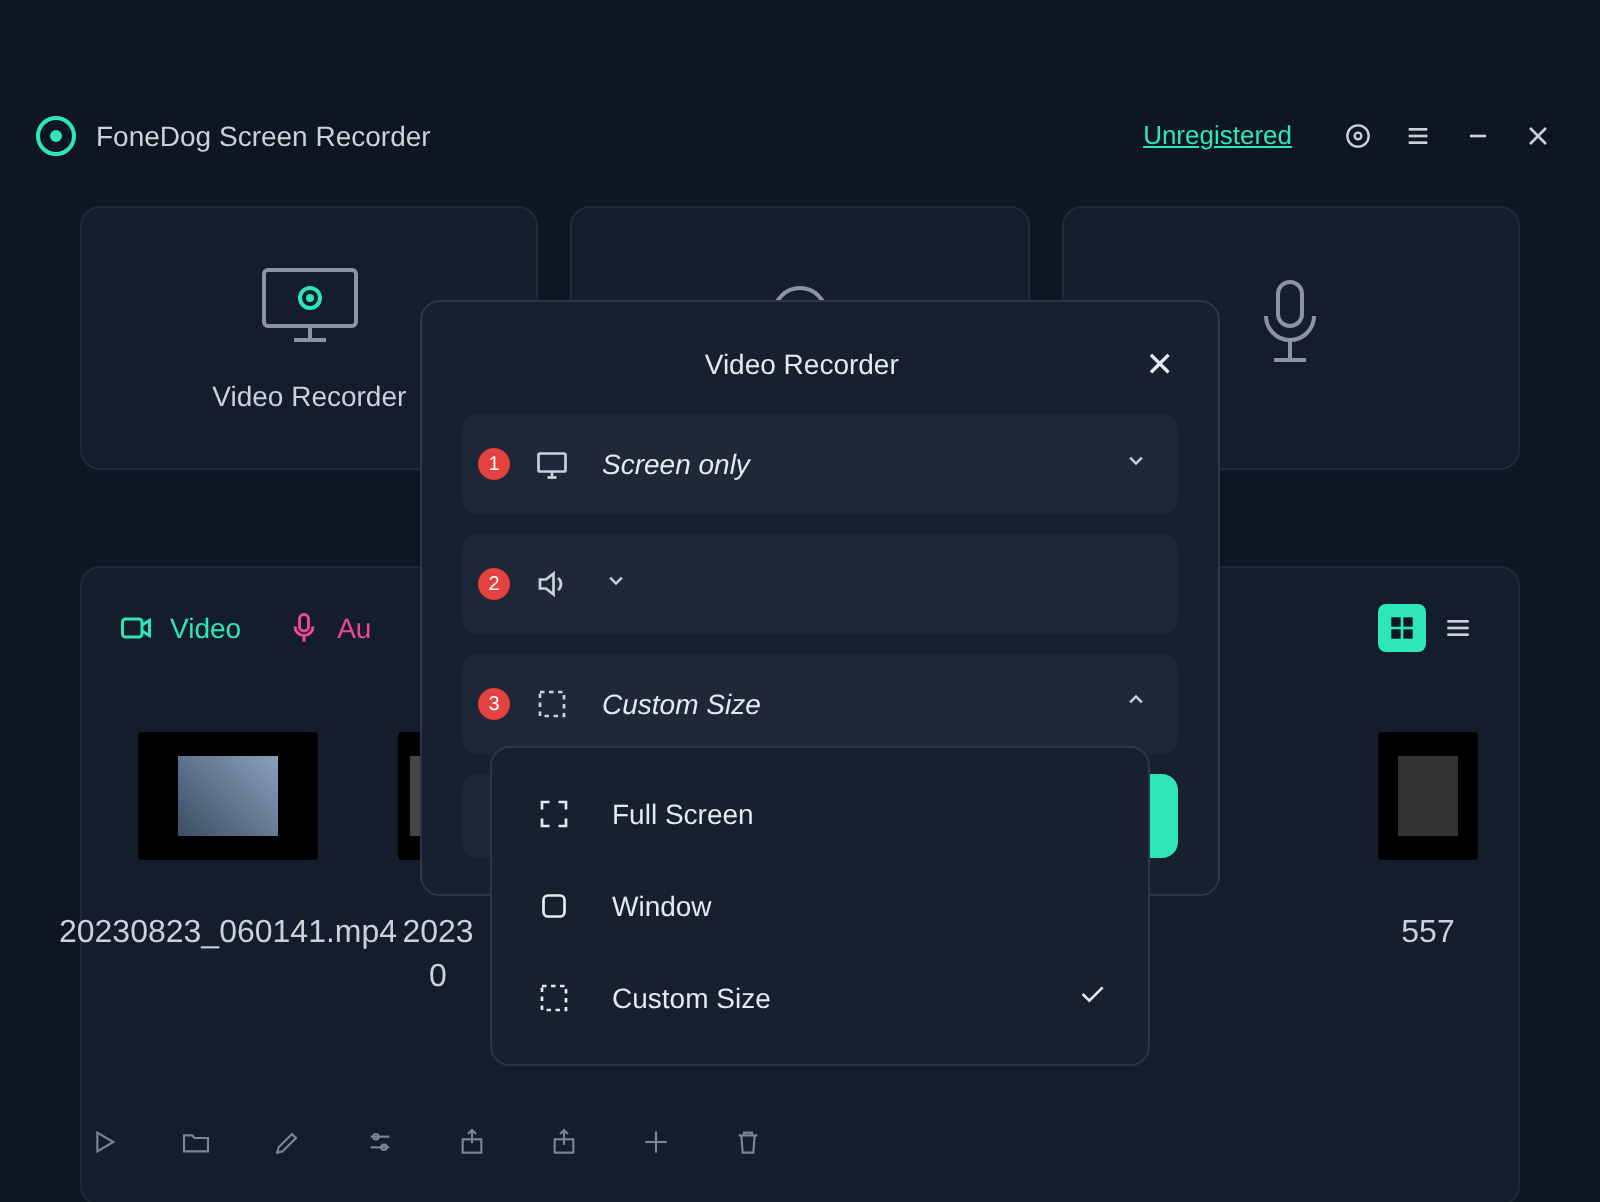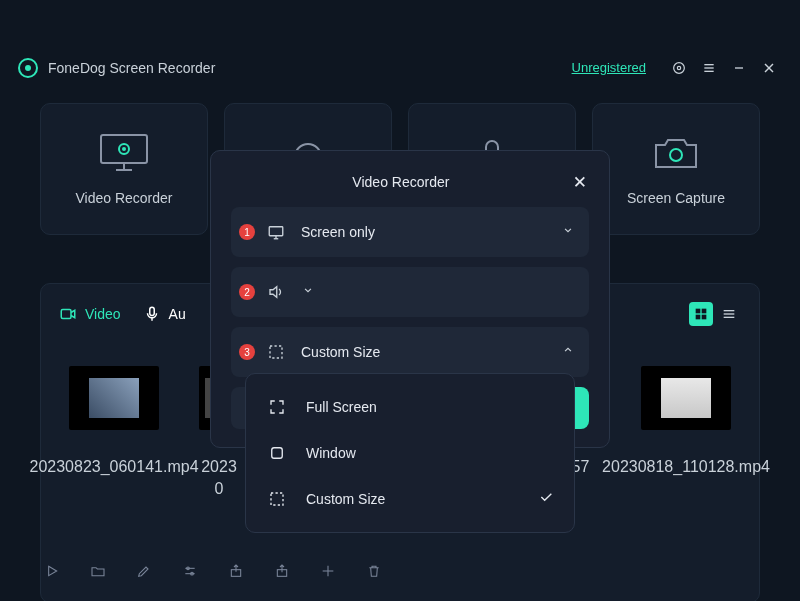--- a/index.html
+++ b/index.html
@@ -70,21 +70,21 @@
     border: 1px solid #1e2a3a;
     border-radius: 10px;
     padding: 14px 18px;
   }
   .gallery-head {
     display: flex;
     align-items: center;
     gap: 22px;
     height: 32px;
   }
-  .gh-tab { display: flex; align-items: center; gap: 8px; font-size: 14px; color: #ffffff; cursor: pointer; }
+  .gh-tab { display: flex; align-items: center; gap: 8px; font-size: 14px; color: #ec4899; cursor: pointer; }
   .gh-tab.active { color: #2ee6b8; }
   .gh-tab svg { width: 18px; height: 18px; }
   .gh-spacer { flex: 1; }
   .view-btns { display:flex; gap:4px;}
   .view-btn { width: 24px; height: 24px; display: flex; align-items: center; justify-content: center; border-radius: 4px; cursor: pointer; color:#c9d1d9; }
   .view-btn.active { background: #2ee6b8; color: #0e1621; }
   .view-btn svg{width:16px;height:16px;}
   .thumbs {
     display: flex;
     gap: 32px;
@@ -134,21 +134,21 @@
     width: 16px; height: 16px; border-radius: 50%;
     background: #e5413e;
     color: #fff;
     font-size: 10px;
     display: flex; align-items: center; justify-content: center;
     margin-right: 10px;
     margin-left:4px;
   }
   .m-row .m-icon { width: 22px; display: flex; justify-content: center; color: #c9d1d9; margin-right: 14px; }
   .m-row .m-icon svg { width: 18px; height: 18px; }
-  .m-row .m-label { flex: 1; font-size: 14px; color: #e5e9f0; }
+  .m-row .m-label { flex: 1; font-size: 14px; color: #e5e9f0; font-style: italic; }
   .m-row .chev { color: #c9d1d9; }
   .m-row .chev svg{width:14px;height:14px;}
   .m-actions { display: flex; gap: 10px; margin-top: 4px; }
   .m-act-left {
     width: 44px; height: 42px;
     background: #1f2838;
     border-radius: 8px;
     display:flex;align-items:center;justify-content:center;
     color:#c9d1d9;
   }
@@ -245,29 +245,20 @@
     <span class="card-icon">
       <svg width="36" height="46" viewBox="0 0 36 46" fill="none" stroke="#8a94a6" stroke-width="2">
         <rect x="12" y="3" width="12" height="22" rx="6"></rect>
         <path d="M6 20 a12 12 0 0 0 24 0"></path>
           <line x1="18" y1="32" x2="18" y2="42"></line>
           <line x1="10" y1="42" x2="26" y2="42"></line>
       </svg>
     </span>
     <span class="card-label"></span>
   </div>
-  <div class="card">
-    <span class="card-icon">
-      <svg width="50" height="40" viewBox="0 0 50 40" fill="none" stroke="#8a94a6" stroke-width="2">
-        <path d="M5 12 h9 l3-5 h16 l3 5 h9 v22 h-40 z"></path>
-        <circle cx="25" cy="22" r="6" stroke="#2ee6b8"></circle>
-      </svg>
-    </span>
-    <span class="card-label">Screen Capture</span>
-  </div>
 </div>
 
 <div class="gallery">
   <div class="gallery-head">
     <div class="gh-tab active">
       <svg viewBox="0 0 24 24" fill="none" stroke="currentColor" stroke-width="2">
           <rect x="3" y="6" width="13" height="12" rx="2"></rect>
           <path d="M16 10 l5-3 v10 l-5-3"></path>
         </svg>
       <span>Video</span>
@@ -313,26 +304,20 @@
       <div class="name"><span>2023
 0</span></div>
     </div>
     <div style="flex:1"></div>
     <div class="thumb" style="width:50px">
       <div class="frame" style="width:50px">
           <div class="frame-inner" style="background:#333;width:30px"></div>
         </div>
       <div class="name"><span>557</span></div>
     </div>
-    <div class="thumb">
-      <div class="frame">
-          <div class="frame-inner" style="background:linear-gradient(#e8e8e8,#c8c8c8)"></div>
-        </div>
-      <div class="name"><span>20230818_110128.mp4</span></div>
-    </div>
   </div>
 </div>
 
 <div class="bottombar">
   <span class="b-btn">
       <svg viewBox="0 0 24 24" fill="none" stroke-width="1.6">
         <polygon points="7,5 19,12 7,19"></polygon>
       </svg>
     </span>
   <span class="b-btn">

